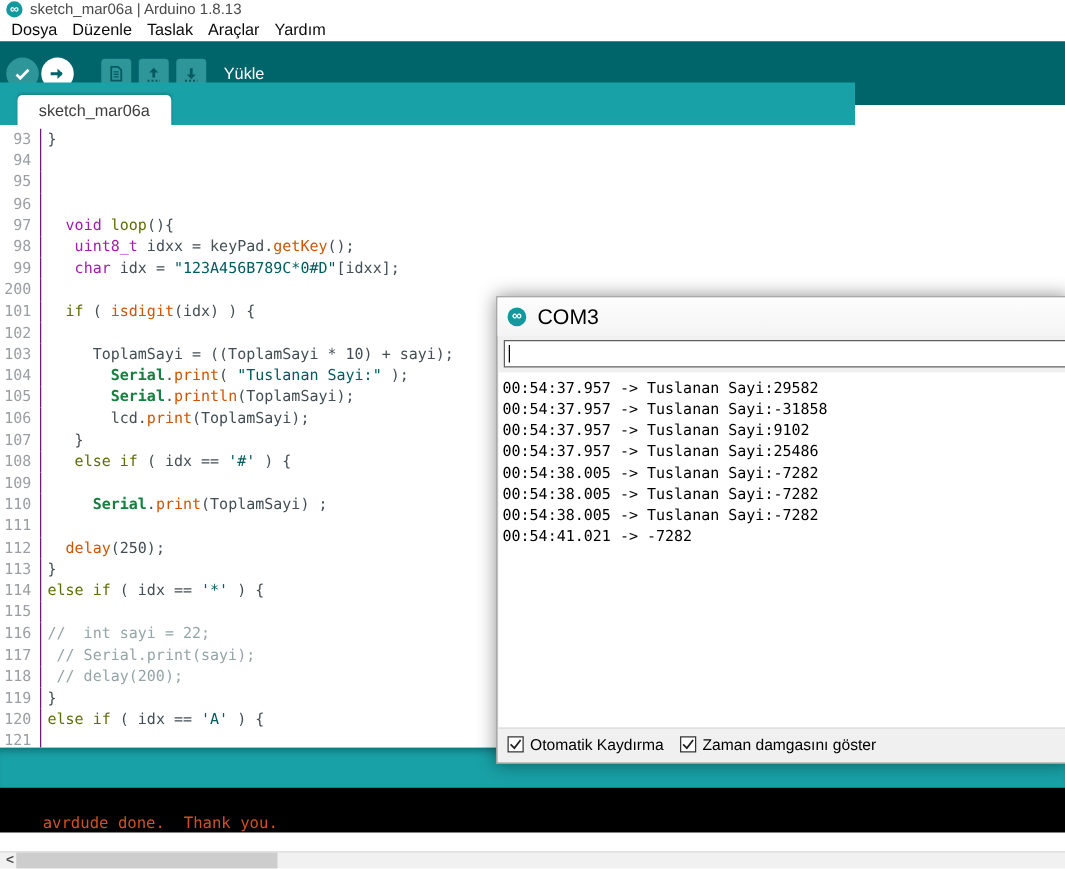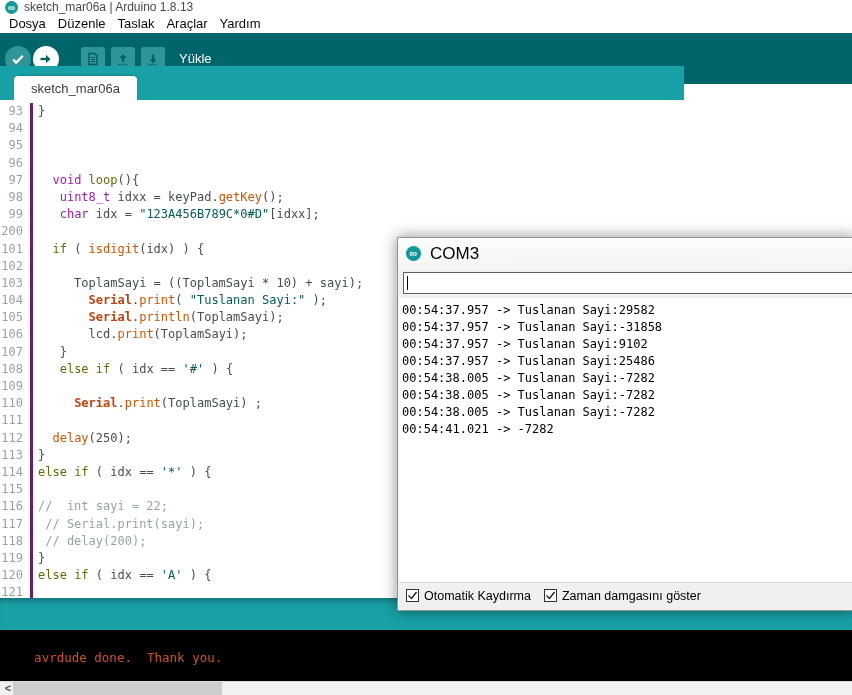--- a/index.html
+++ b/index.html
@@ -39,34 +39,34 @@
   #tab-sketch { position:absolute; left:14px; bottom:0; height:24px; background:#ffffff;
                 border-radius:4px 4px 0 0; padding:0 17px; font-size:13px; color:#3d3d3d;
                 display:flex; align-items:center; box-shadow:0 -1px 2px rgba(0,0,0,0.15); }
 
   
   #editor { position:absolute; left:0; top:100px; width:852px; height:498px; background:#fff;
             overflow:hidden; padding-top:3px; }
   .code-row { display:flex; height:17.2px; line-height:17.2px;
               font-family:"DejaVu Sans Mono", monospace; font-size:12px; white-space:pre; }
   .gutter { width:33px; flex:0 0 33px; text-align:right; padding-right:7px; color:#9b9fa3;
-            border-right:3px solid #701a75; }
+            border-right:1px solid #701a75; }
   .code-text { padding-left:5px; color:#434f54; }
   .sy-d { color:#434f54; }
   .sy-t { color:#a21caf; }
   .sy-s { color:#5e6d03; }
   .sy-f { color:#d35400; }
-  .sy-b { color:#c2410c; font-weight:bold; }
+  .sy-b { color:#15803d; font-weight:bold; }
   .sy-q { color:#005c5f; }
   .sy-c { color:#95a5a6; }
 
   
   #statusbar { position:absolute; left:0; top:598px; width:852px; height:32px; background:#18a1a6;
                box-shadow:inset 0 7px 7px -5px rgba(0,0,0,0.35); }
-  #console { position:absolute; left:0; top:630px; width:852px; height:51px; background:#000;
+  #console { position:absolute; left:0; top:630px; width:852px; height:36px; background:#000;
              color:#d0521f; font-family:"DejaVu Sans Mono", monospace; font-size:12.5px;
              padding:5px 4px; white-space:pre; }
   #hscroll { position:absolute; left:0; top:681px; width:852px; height:14px; background:#f1f1f1;
              border-top:1px solid #dcdcdc; }
   #hscroll-left-arrow { position:absolute; left:2px; top:0; width:12px; height:13px; color:#4d4d4d;
              font-size:11px; font-weight:bold; line-height:13px; text-align:center; }
   #hscroll-thumb { position:absolute; left:13px; top:0; width:209px; height:13px; background:#cdcdcd; }
 
   
   #serial-window { position:absolute; left:397px; top:237px; width:458px; height:374px;

